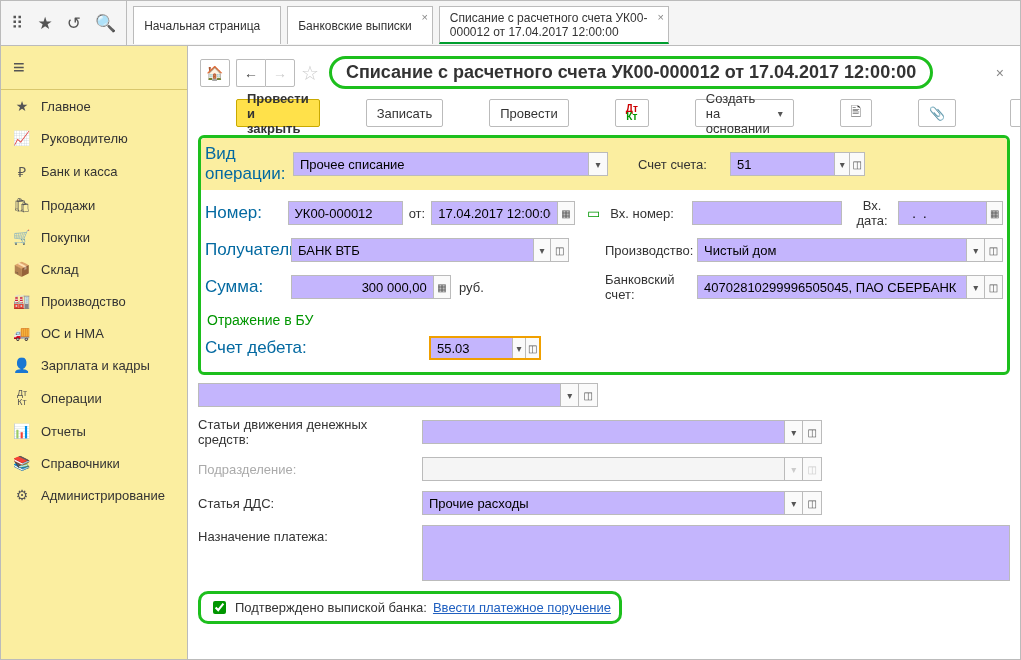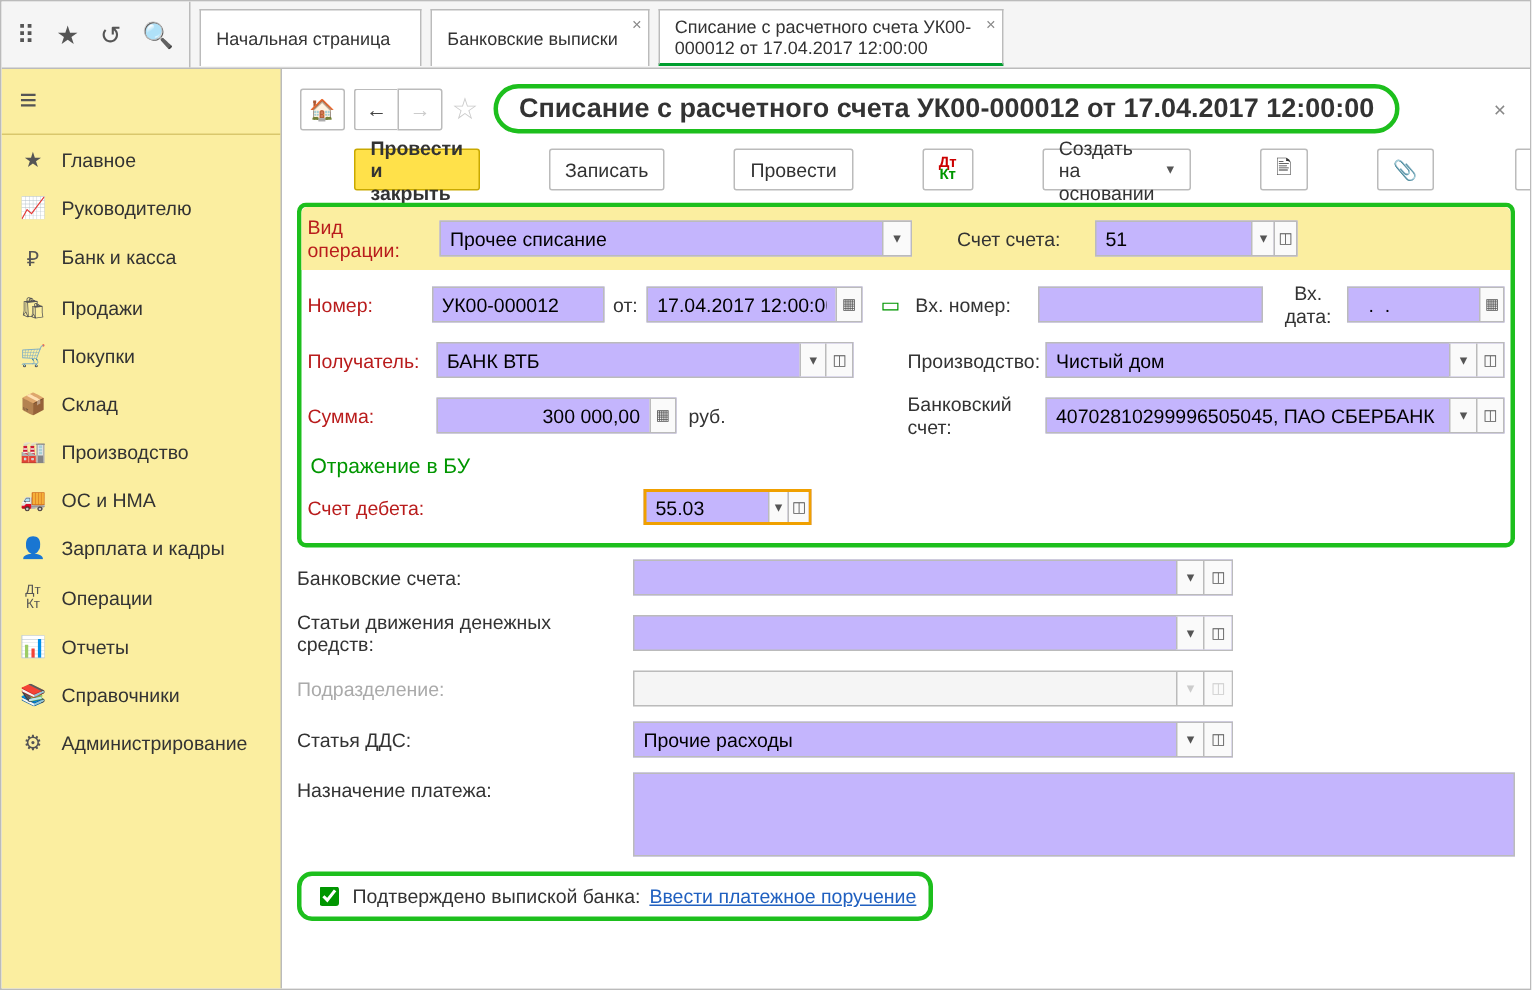--- a/index.html
+++ b/index.html
@@ -33,21 +33,21 @@
   .btn.dropdown::after { content: "▾"; margin-left: 4px; font-size: 10px; color: #555; }
   .toolbar-spacer { flex: 1; }
   .dtk { font-size: 10px; line-height: 8px; text-align: center; font-weight: bold; }
   .dtk .d { color: #cc0000; }
   .dtk .k { color: #009600; }
   
   .form-area { flex: 1; overflow-y: auto; padding: 0 10px 10px 10px; }
   .highlight-box { border: 3px solid #1dbf1d; border-radius: 6px; padding: 6px 4px 2px 4px; margin-bottom: 8px; }
   .row { display: flex; align-items: center; margin-bottom: 10px; gap: 6px; }
   .row-left { display: flex; align-items: center; gap: 4px; width: 370px; }
-  .lbl { width: 82px; color: #b91c1c; font-size: 13px; }
+  .lbl { width: 82px; color: #0369a1; font-size: 17px; }
   .lbl-right { color: #333; font-size: 13px; padding-left: 4px; }
   .fld { border: 1px solid #bbb; height: 24px; box-sizing: border-box; display: flex; align-items: center; background: #c4b5fd; }
   .fld-input { border: none; outline: none; padding: 0 6px; font-size: 13px; width: 100%; height: 22px; background: transparent; }
   .fld-input.right { text-align: right; }
   .fld-btn { border-left: 1px solid #bbb; width: 20px; height: 100%; display: flex; align-items: center; justify-content: center; font-size: 10px; color: #555; cursor: pointer; background: #fafafa; }
   .yellow-row { background: #fbeea0; padding: 6px 4px; display: flex; align-items: center; gap: 6px; margin: -6px -4px 8px -4px; border-radius: 4px 4px 0 0; }
   .section-title-green { color: #009600; font-size: 14px; margin: 4px 0 8px 2px; }
   .orange-outline { border: 2px solid #f0a000 !important; }
   .row2 { display: flex; align-items: center; margin-bottom: 10px; gap: 6px; }
   .row2 .lbl2 { width: 218px; color: #333; }
@@ -249,21 +249,20 @@
             <span class="lbl" style="width:218px;">Счет дебета:</span>
             <div class="fld orange-outline" style="width:112px;">
               <input class="fld-input" value="55.03" style="">
               <span class="fld-btn">▾</span>
               <span class="fld-btn">◫</span>
             </div>
           </div>
         </div>
 
         <div class="row2">
-          <span class="lbl2">Банковские счета:</span>
           <div class="fld flex1" style="max-width:400px;">
             <input class="fld-input" value="" style="">
             <span class="fld-btn">▾</span>
             <span class="fld-btn">◫</span>
           </div>
         </div>
 
         <div class="row2">
           <span class="lbl2">Статьи движения денежных средств:</span>
           <div class="fld flex1" style="max-width:400px;">

